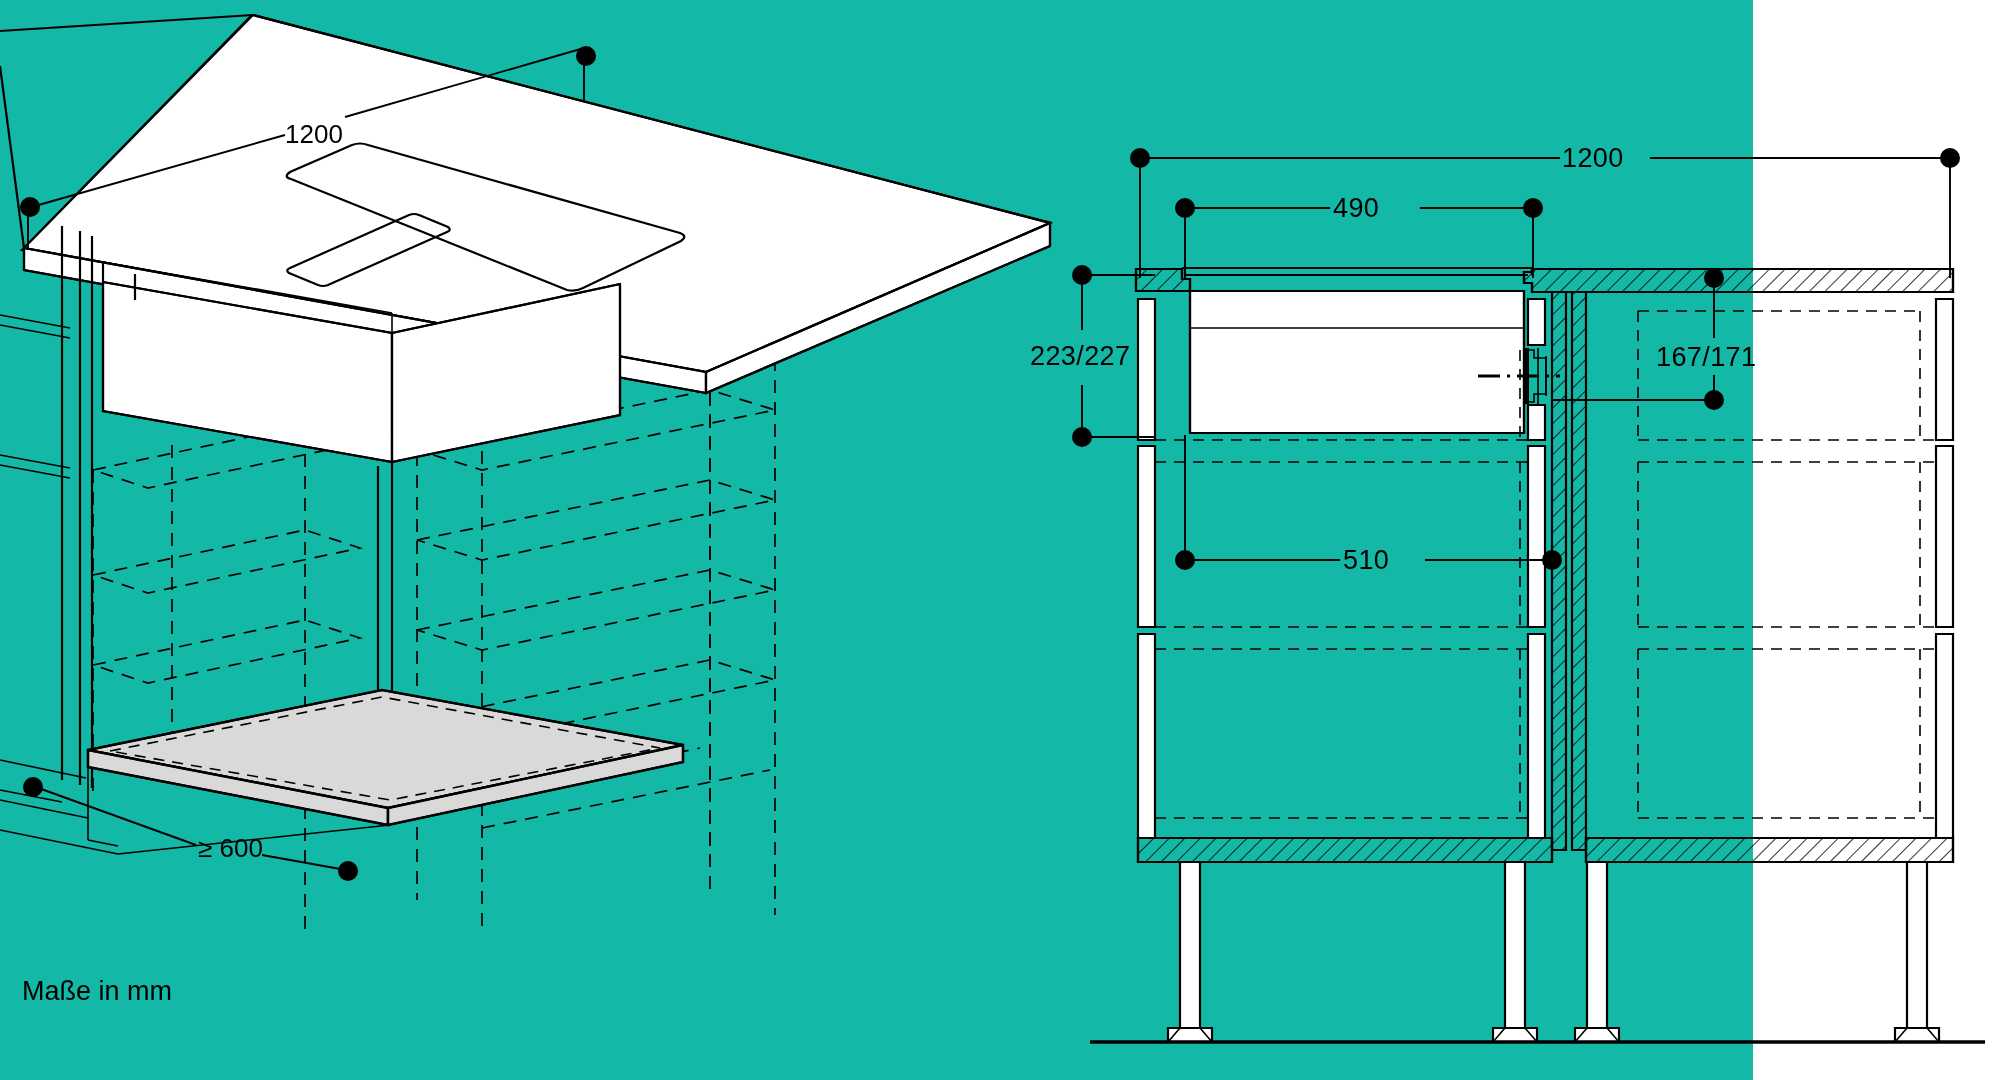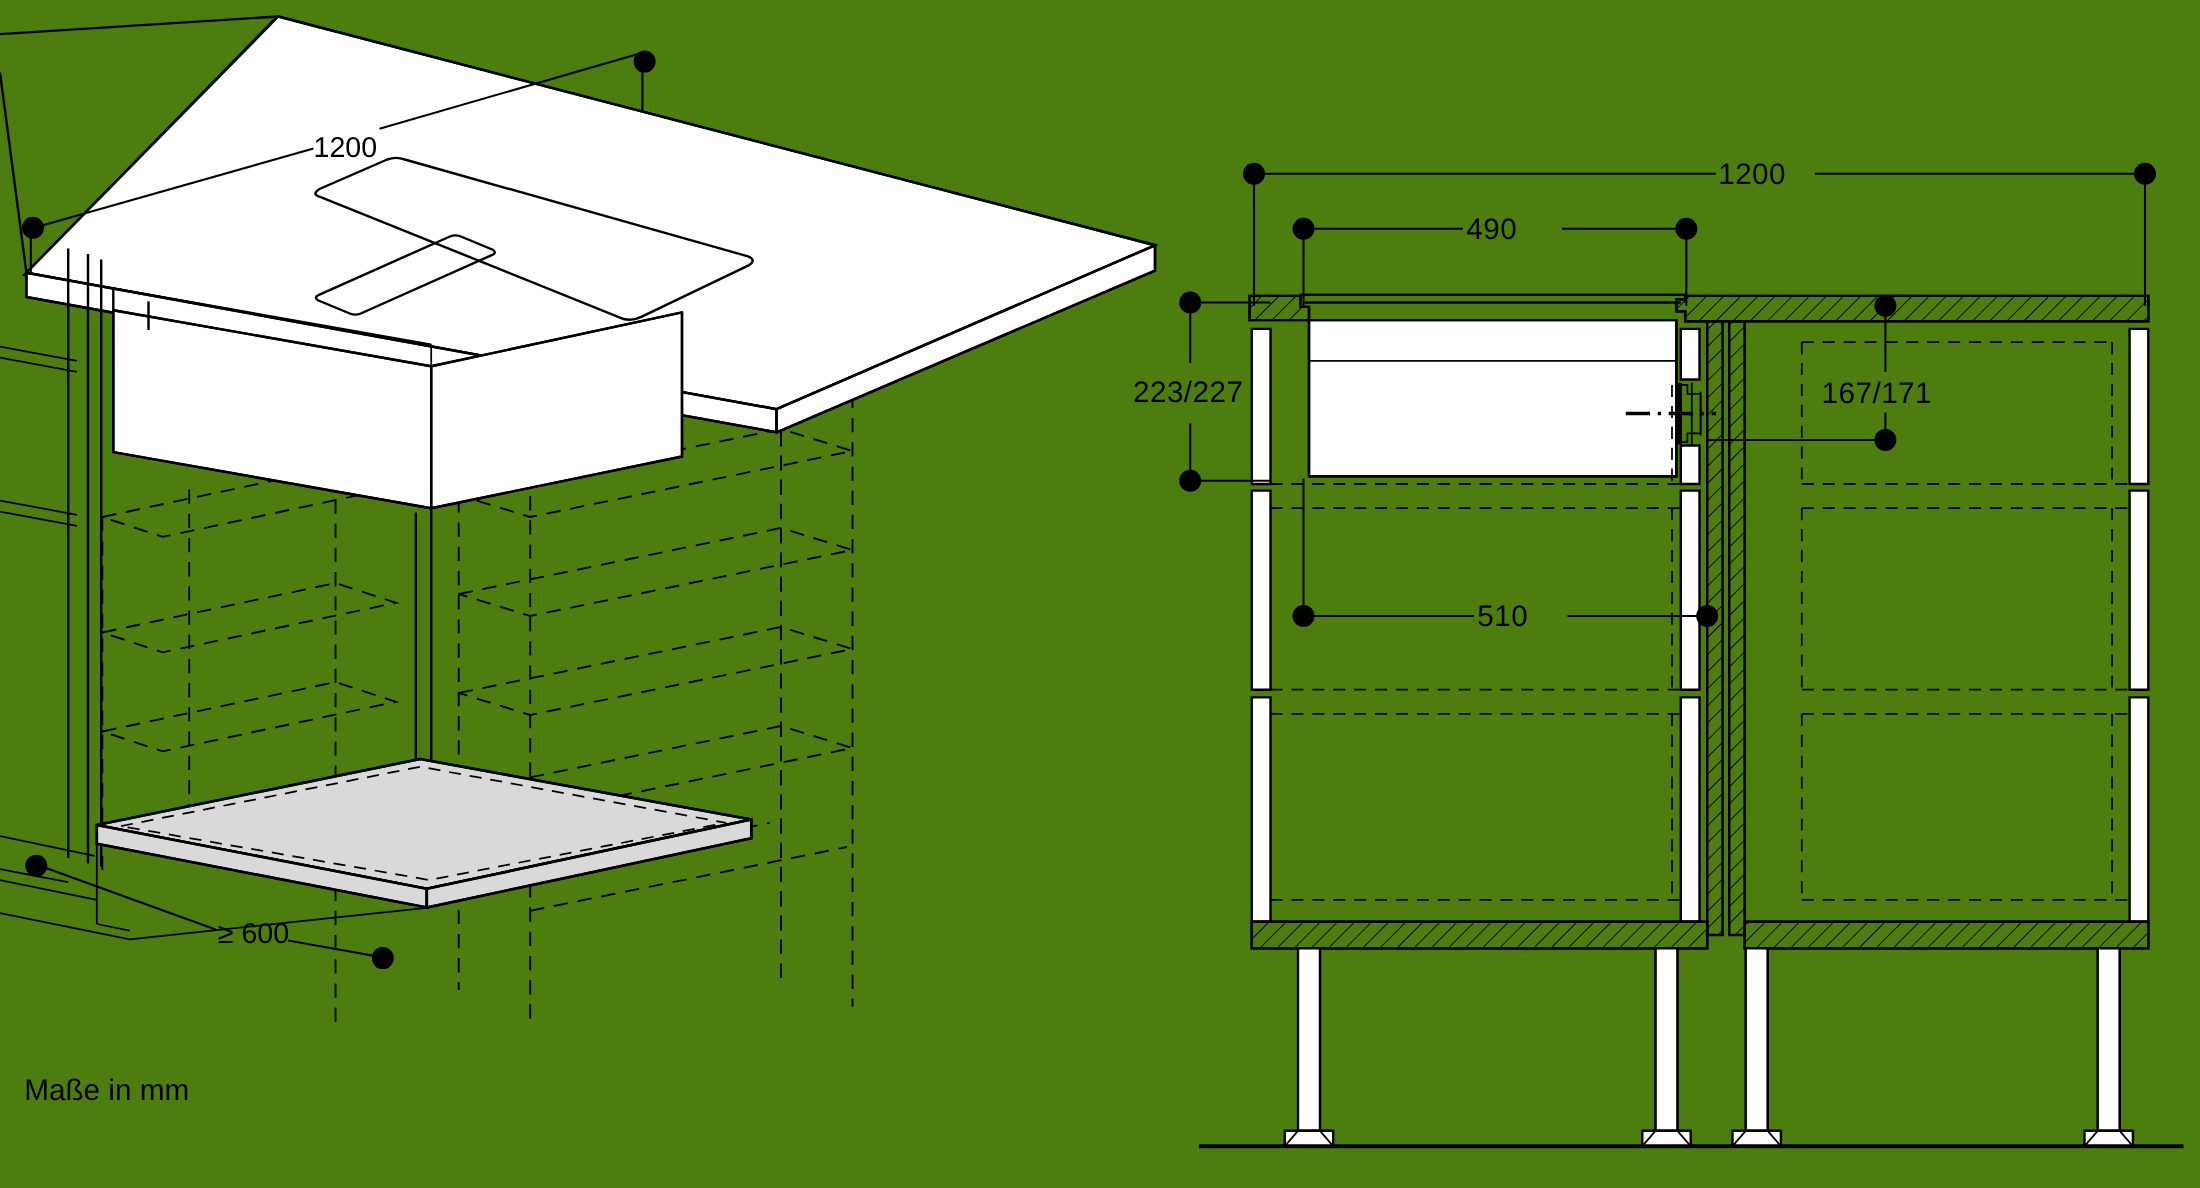--- a/index.html
+++ b/index.html
@@ -10,23 +10,24 @@
   }
   body {
     width: 2000px;
     height: 1080px;
     font-family: "Liberation Sans", sans-serif;
     overflow: hidden;
     position: relative;
   }
   #sheet {
     position: relative;
-    width: 2000px;
+    width: 1733px;
     height: 1080px;
-    background: #4d7c0f;
+    background: #14b8a6;
+    padding-left: 20px;
   }
   svg.drawing {
     position: absolute;
     top: 0;
     left: 0;
     width: 2000px;
     height: 1080px;
   }
   .solid {
     fill: none;

